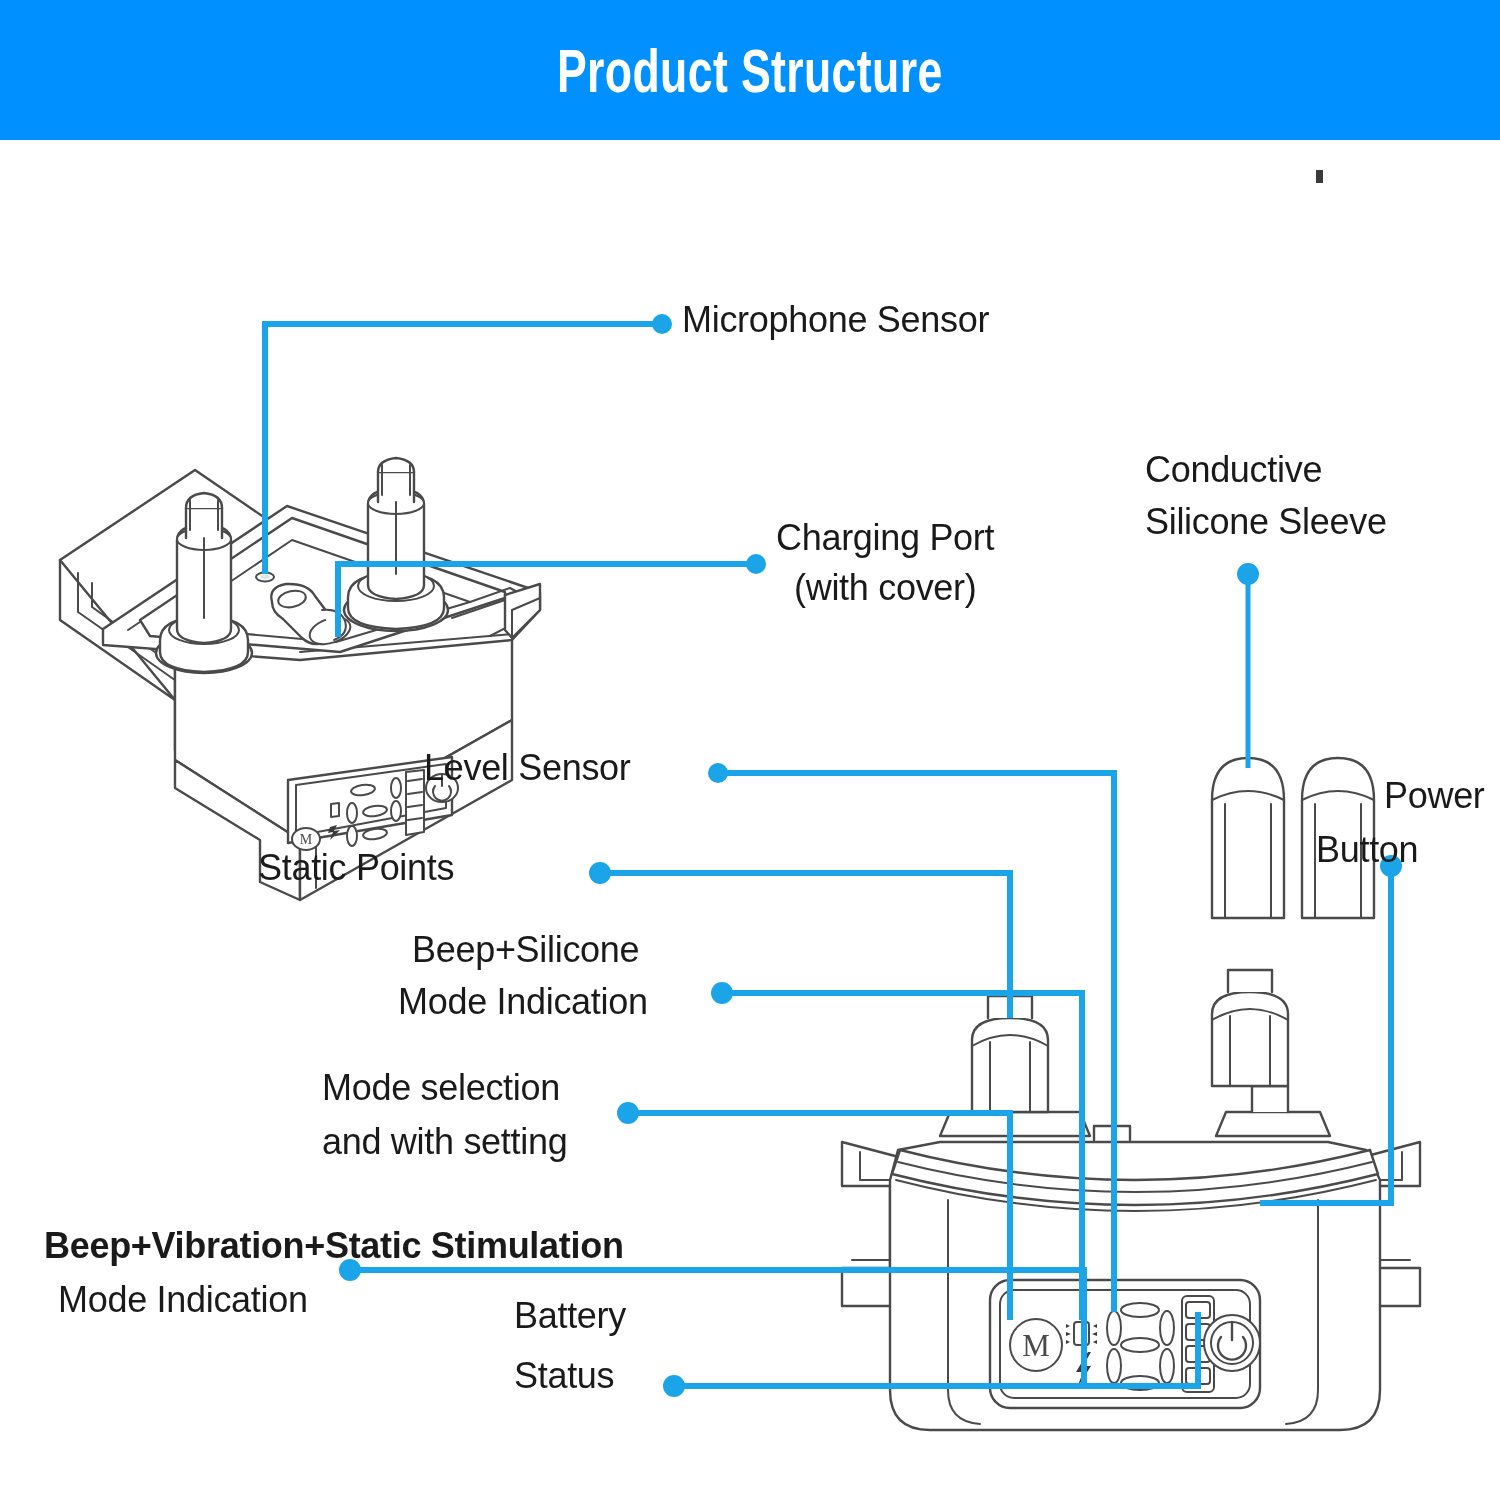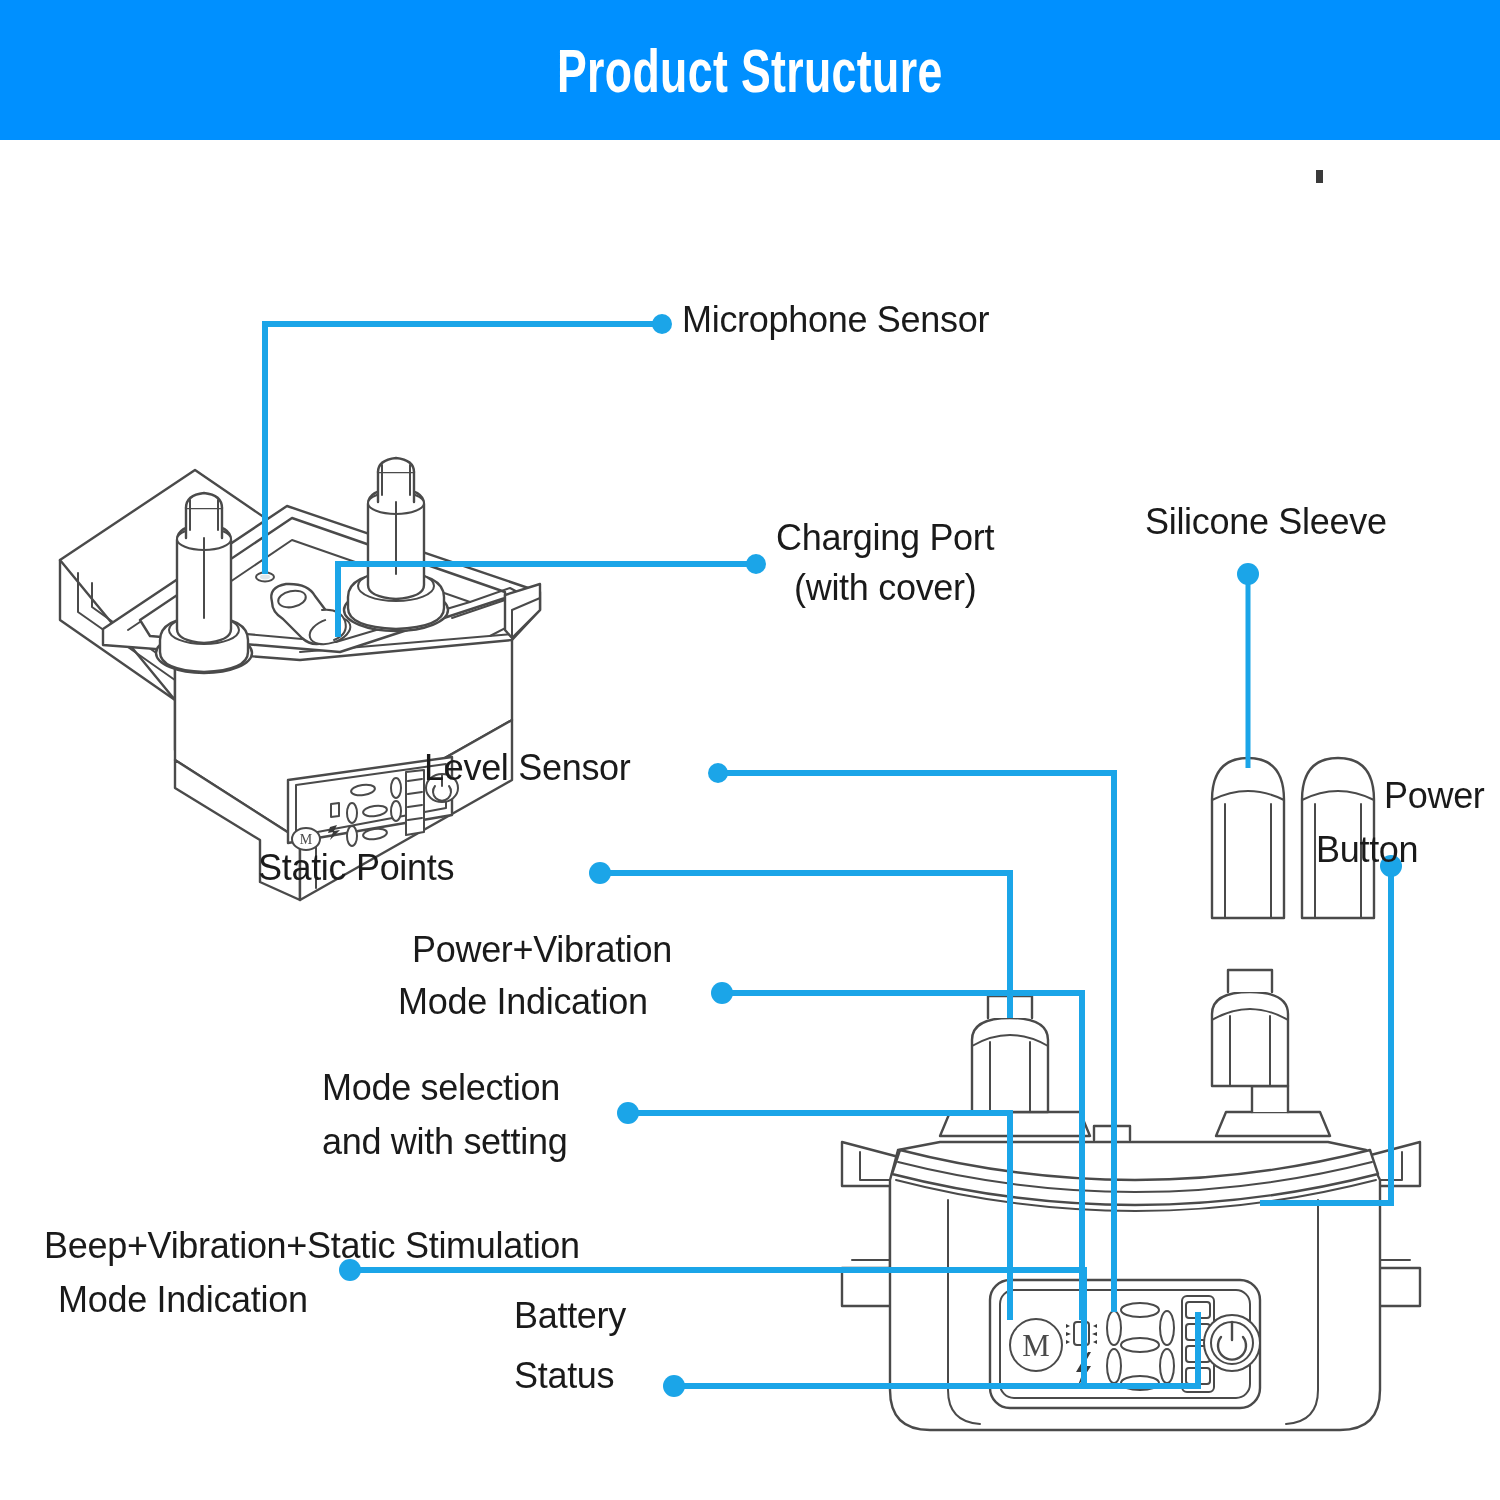--- a/index.html
+++ b/index.html
@@ -297,35 +297,36 @@
         <path class="lead" d="M 676 1246 L 1198 1246 L 1198 1172"></path>
         <circle class="dot" cx="674" cy="1246" r="11"></circle>
       </g>
     </svg>
 
     <div class="lbl" style="left:682px;top:160px;">Microphone Sensor</div>
 
     <div class="lbl" style="left:776px;top:378px;">Charging Port</div>
     <div class="lbl" style="left:794px;top:428px;">(with cover)</div>
 
+    <div class="lbl" style="left:1145px;top:310px;">Conductive</div>
     <div class="lbl" style="left:1145px;top:362px;">Silicone Sleeve</div>
 
     <div class="lbl" style="left:424px;top:608px;">Level Sensor</div>
 
     <div class="lbl" style="left:258px;top:708px;">Static Points</div>
 
     <div class="lbl" style="left:1384px;top:636px;">Power</div>
     <div class="lbl" style="left:1316px;top:690px;">Button</div>
 
-    <div class="lbl" style="left:412px;top:790px;">Power+Vibration</div>
+    <div class="lbl" style="left:412px;top:790px;">Beep+Silicone</div>
     <div class="lbl" style="left:398px;top:842px;">Mode Indication</div>
 
     <div class="lbl" style="left:322px;top:928px;">Mode selection</div>
     <div class="lbl" style="left:322px;top:982px;">and with setting</div>
 
-    <div class="lbl" style="left:44px;top:1086px;">Beep+Vibration+Static Stimulation</div>
+    <div class="lbl" style="left:44px;top:1086px;font-weight:bold;">Beep+Vibration+Static Stimulation</div>
     <div class="lbl" style="left:58px;top:1140px;">Mode Indication</div>
 
     <div class="lbl" style="left:514px;top:1156px;">Battery</div>
     <div class="lbl" style="left:514px;top:1216px;">Status</div>
 
   </div>
 </div>
 
 </body></html>

